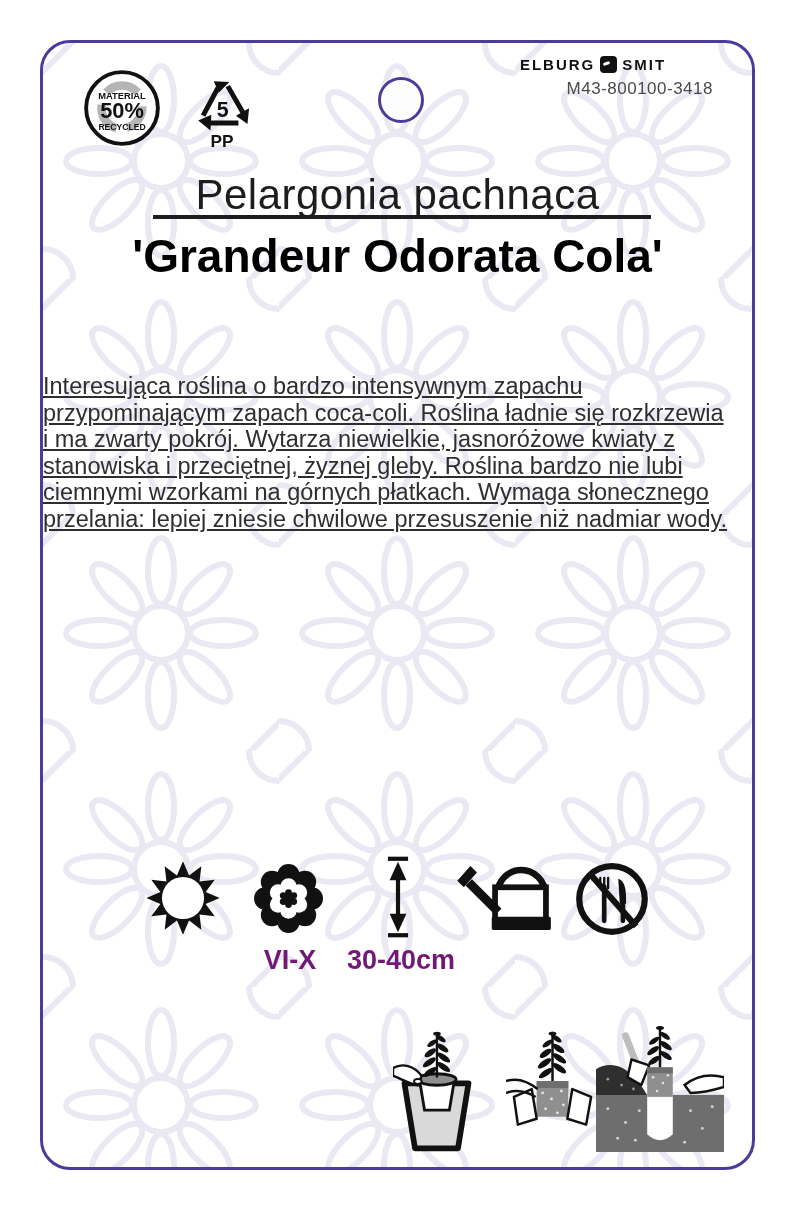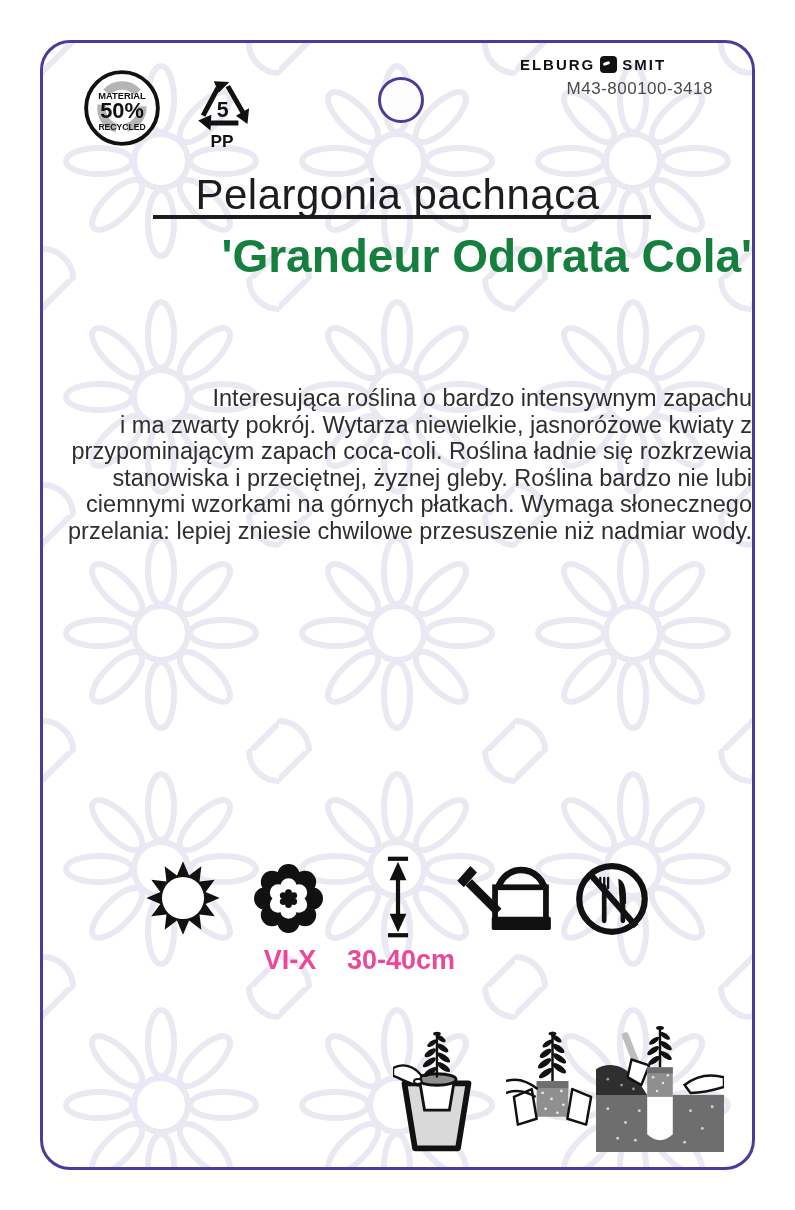--- a/index.html
+++ b/index.html
@@ -24,30 +24,30 @@
   .brand-block { position:absolute; left:430px; top:13px; width:240px; text-align:center; }
   .brand-row { display:flex; justify-content:center; gap:5px; }
   .brand-txt { font-weight:bold; font-size:15px; letter-spacing:2px; color:#111; }
   .brand-icon { width:17px; height:17px; background:#111; border-radius:4px; position:relative; display:inline-block; }
   .brand-icon::after { content:""; position:absolute; left:3px; top:6px; width:7px; height:3px; background:#fff; border-radius:2px; transform:rotate(-20deg); }
   .prod-code { margin-top:6px; font-size:17px; color:#4a4a4a; letter-spacing:0.5px;text-align:right; }
 
   .species { position:absolute; left:0; top:128px; width:100%; text-align:center;
     font-size:42px; font-weight:300; color:#1d1d1d; letter-spacing:0.5px; }
   .rule { position:absolute; left:110px; top:172px; width:498px; height:4px; background:#1d1d1d; }
-  .cultivar { position:absolute; left:0; top:186px; width:100%; text-align:right;
-    font-size:46px; font-weight:bold; color:#15803d; }
-
-  .descr { position:absolute; left:0; top:342px; width:100%; text-align:right;
-    font-size:23.5px; line-height:26.5px; font-weight:300; color:#2e2e2e; }
+  .cultivar { position:absolute; left:0; top:186px; width:100%; text-align:center;
+    font-size:46px; font-weight:bold; color:#000000; }
+
+  .descr { position:absolute; left:0; top:330px; width:100%; text-align:left;
+    font-size:23.5px; line-height:26.5px; font-weight:300; color:#2e2e2e;text-decoration:underline; }
   .descr div { white-space:nowrap; }
 
   .icons-row { position:absolute; left:0; top:812px; width:100%; height:90px; }
   .cicon { position:absolute; }
-  .lbl { position:absolute; top:902px; font-size:27px; font-weight:bold; color:#ec4899; transform:translateX(-50%); }
+  .lbl { position:absolute; top:902px; font-size:27px; font-weight:bold; color:#701a75; transform:translateX(-50%); }
 
   .steps { position:absolute; left:0; top:980px; width:100%; height:140px; }
   .step { position:absolute; }
 </style>
 </head>
 <body>
 
 <div class="stage">
   <div class="card">
 
@@ -113,22 +113,22 @@
         </div>
         <div class="prod-code">M43-800100-3418</div>
       </div>
 
       <div class="species">Pelargonia pachnąca</div>
       <div class="rule"></div>
       <div class="cultivar">'Grandeur Odorata Cola'</div>
 
       <div class="descr">
         <div>Interesująca roślina o bardzo intensywnym zapachu</div>
+        <div>przypominającym zapach coca-coli. Roślina ładnie się rozkrzewia</div>
         <div>i ma zwarty pokrój. Wytarza niewielkie, jasnoróżowe kwiaty z</div>
-        <div>przypominającym zapach coca-coli. Roślina ładnie się rozkrzewia</div>
         <div>stanowiska i przeciętnej, żyznej gleby. Roślina bardzo nie lubi</div>
         <div>ciemnymi wzorkami na górnych płatkach. Wymaga słonecznego</div>
         <div>przelania: lepiej zniesie chwilowe przesuszenie niż nadmiar wody.</div>
       </div>
 
       <div class="icons-row">
 
         <svg class="cicon" style="left:101px;top:4px" width="78" height="78" viewBox="0 0 100 100">
           <polygon fill="#111" points="50,3 57.8,21 73.5,9.3 71.2,28.8 90.7,26.5 79,42.2 97,50 79,57.8 90.7,73.5 71.2,71.2 73.5,90.7 57.8,79 50,97 42.2,79 26.5,90.7 28.8,71.2 9.3,73.5 21,57.8 3,50 21,42.2 9.3,26.5 28.8,28.8 26.5,9.3 42.2,21"></polygon>
           <circle cx="50" cy="50" r="27" fill="#fff"></circle>

